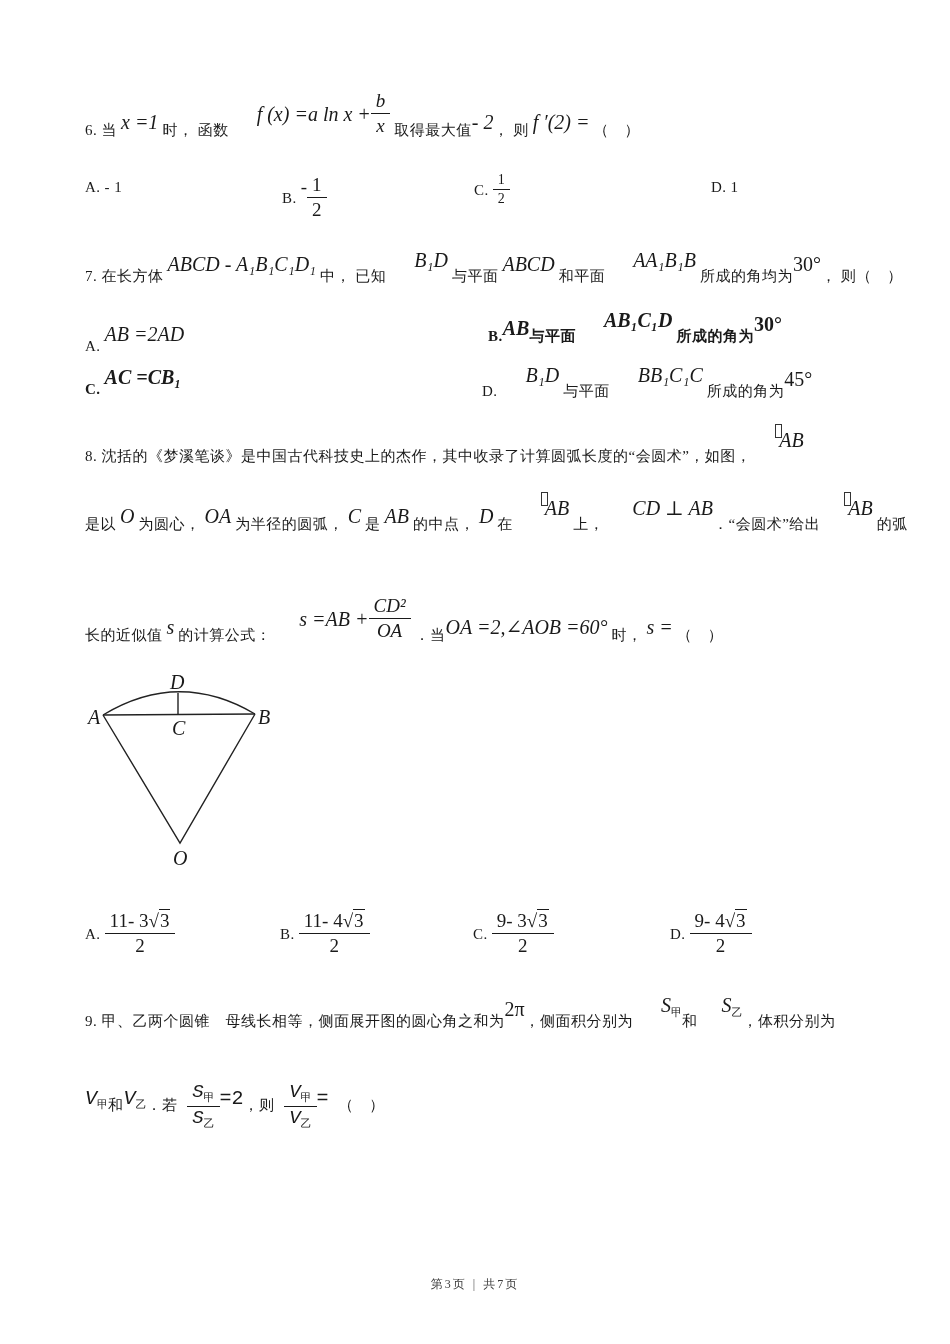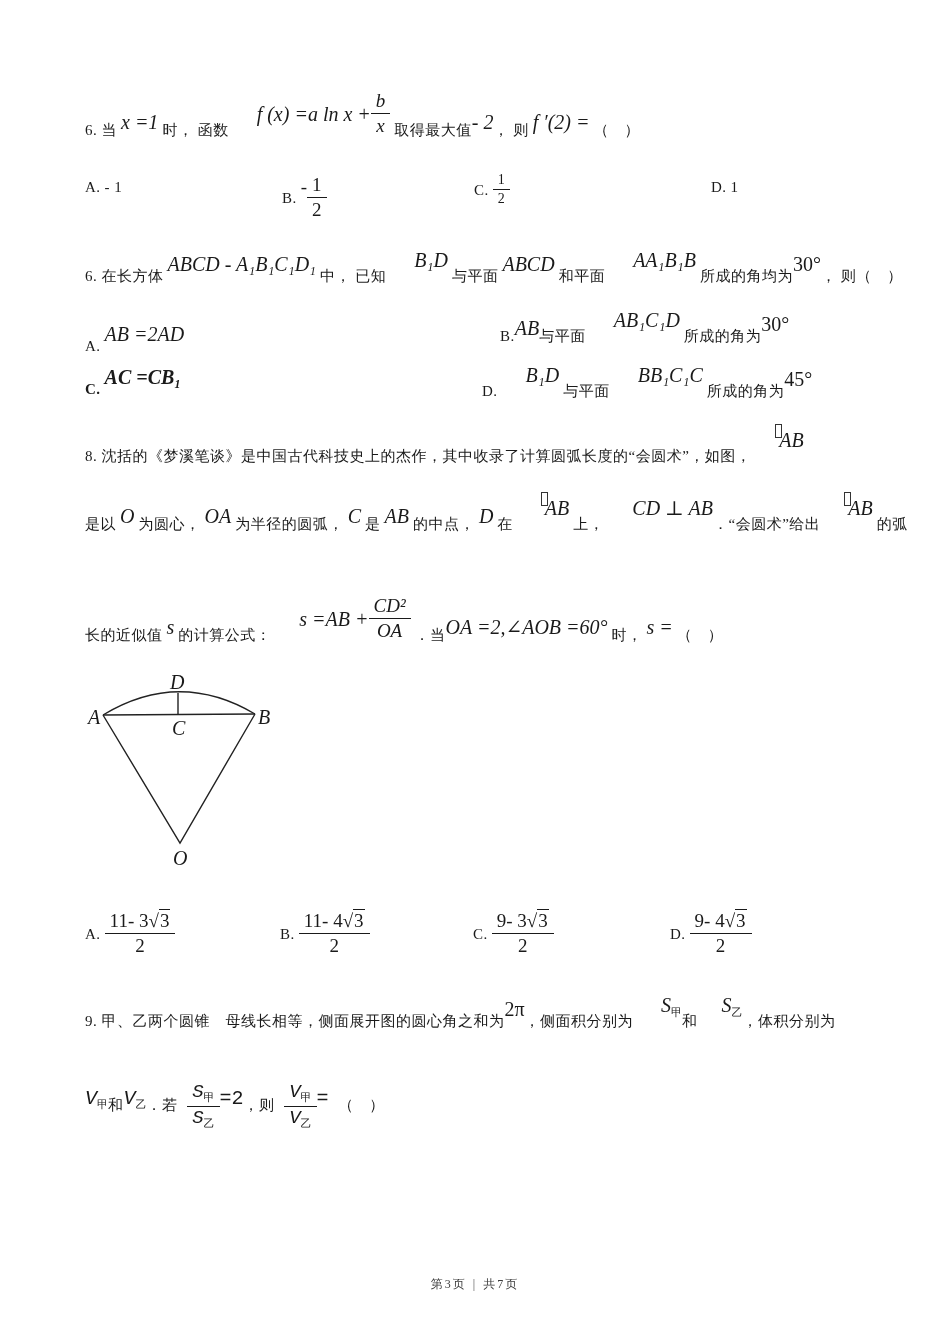--- a/index.html
+++ b/index.html
@@ -61,36 +61,36 @@
   <div class="block" style="top:172px;left:474px;">
     <span class="cn">C.</span>
     <span class="fr sm"><span class="num">1</span><span class="den">2</span></span>
   </div>
   <div class="block" style="top:172px;left:684px;margin-left:27px;">
     <span class="cn">D.</span>
     <span class="cn">1</span>
   </div>
 
   <div class="block" style="top:245px;left:85px;">
-    <span class="cn">6. 在长方体</span>
+    <span class="cn">7. 在长方体</span>
     <span class="m r10">ABCD - A₁B₁C₁D₁</span>
     <span class="cn">中， 已知</span>
     <span class="m r14">B₁D</span>
     <span class="cn">与平面</span>
     <span class="m r10">ABCD</span>
     <span class="cn">和平面</span>
     <span class="m r14">AA₁B₁B</span>
     <span class="cn">所成的角均为</span><span class="m r10 rm">30°</span><span class="cn">， 则（　）</span>
   </div>
 
   <div class="block" style="top:307px;left:85px;margin-top:12px;">
     <span class="cn">A.</span>
     <span class="m r10">AB =2AD</span>
   </div>
-  <div class="block" style="top:305px;left:500px;">
+  <div class="block" style="top:305px;left:488px;font-weight:bold;">
     <span class="cn">B.</span><span class="m r6">AB</span><span class="cn">与平面</span>
     <span class="m r14">AB₁C₁D</span>
     <span class="cn">所成的角为</span><span class="m r10 rm">30°</span>
   </div>
   <div class="block" style="top:362px;left:85px;font-weight:bold;">
     <span class="cn">C.</span>
     <span class="m r10">AC =CB₁</span>
   </div>
   <div class="block" style="top:360px;left:482px;">
     <span class="cn">D.</span>

